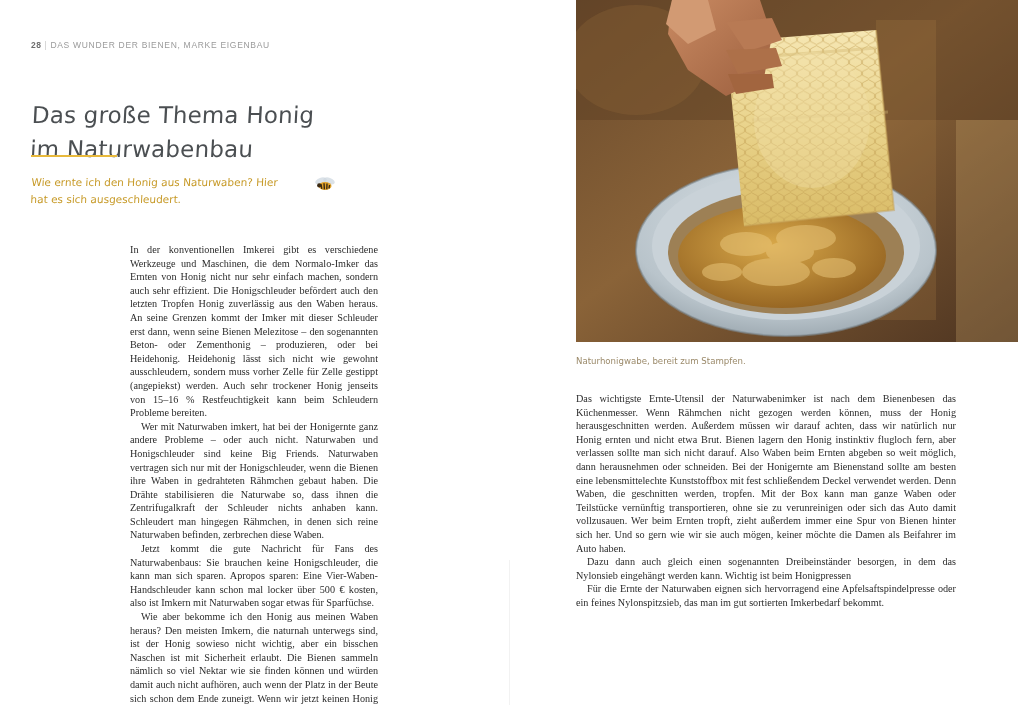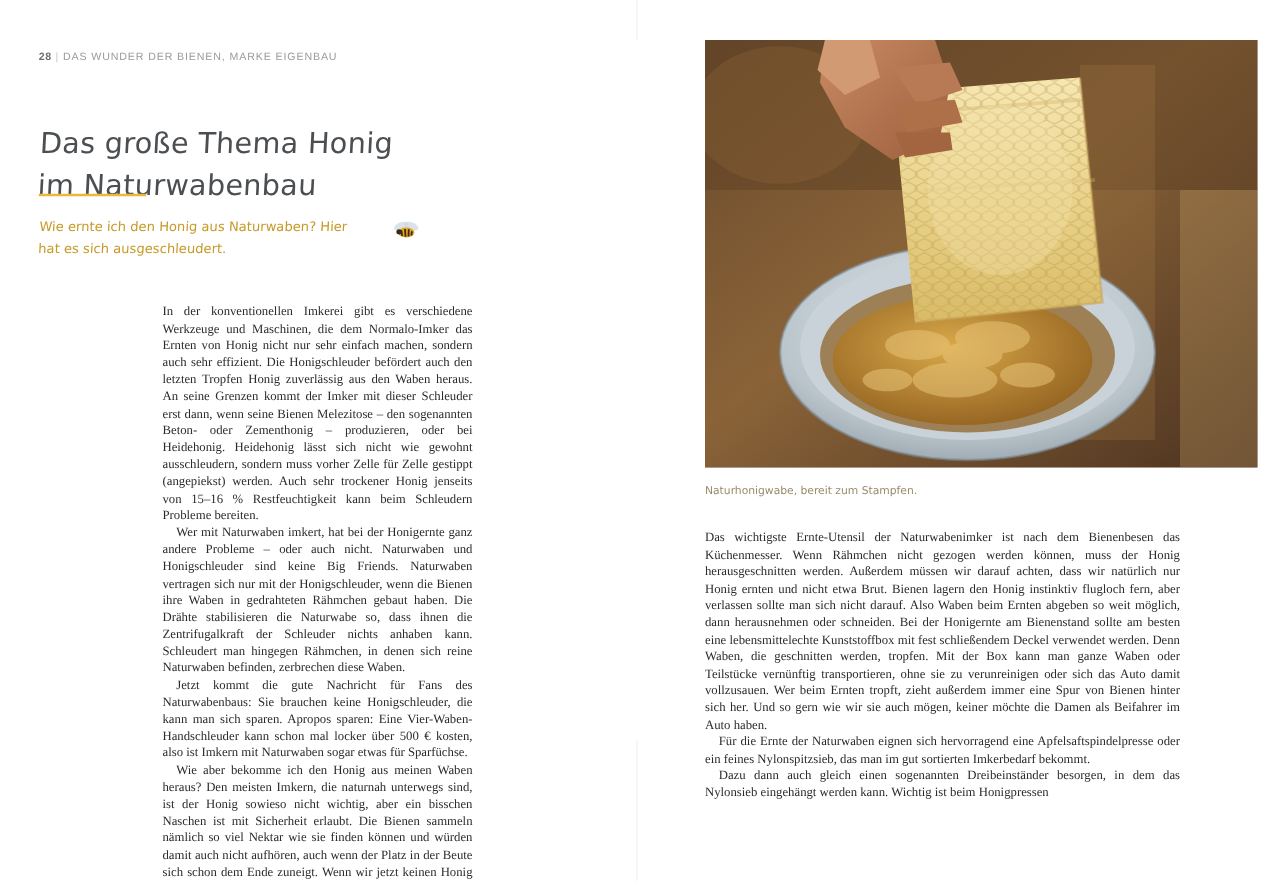--- a/index.html
+++ b/index.html
@@ -88,24 +88,23 @@
     color: #2b2b2b;
     text-align: justify;
     hyphens: auto;
   }
   .body-left p { margin: 0; text-indent: 0; font-family: Liberation Serif, serif; }
   .body-left p + p { text-indent: 11px; }
 
   
   .right-page {
     position: absolute;
-    left: 496px; top: 0;
+    left: 508px; top: 0;
     width: 510px; height: 560px;
     background: #ffffff;
-    margin-top: 32px;
   }
   .folio-right {
     position: absolute;
     right: 31px; top: 40px;
     font-family: "Liberation Sans", sans-serif;
     font-size: 8.5px;
     color: #6d6d6d;
     font-weight: bold;
     letter-spacing: 0.5px;
   }
@@ -266,18 +265,18 @@
           <path d="M152 74 L196 74 L198 88 L160 94 Z" fill="#a2653f"></path>
           <path d="M96 0 L132 0 L140 30 L112 44 L90 24 Z" fill="#d29a73"></path>
         </g>
       </svg>
     </div>
 
     <div class="caption">Naturhonigwabe, bereit zum Stampfen.</div>
 
     <div class="body-right">
       <p>Das wichtigste Ernte-Utensil der Naturwabenimker ist nach dem Bienenbesen das Küchenmesser. Wenn Rähmchen nicht gezogen werden können, muss der Honig herausgeschnitten werden. Außerdem müssen wir darauf achten, dass wir natürlich nur Honig ernten und nicht etwa Brut. Bienen lagern den Honig instinktiv flugloch fern, aber verlassen sollte man sich nicht darauf. Also Waben beim Ernten abgeben so weit möglich, dann herausnehmen oder schneiden. Bei der Honigernte am Bienenstand sollte am besten eine lebensmittelechte Kunststoffbox mit fest schließendem Deckel verwendet werden. Denn Waben, die geschnitten werden, tropfen. Mit der Box kann man ganze Waben oder Teilstücke vernünftig transportieren, ohne sie zu verunreinigen oder sich das Auto damit vollzusauen. Wer beim Ernten tropft, zieht außerdem immer eine Spur von Bienen hinter sich her. Und so gern wie wir sie auch mögen, keiner möchte die Damen als Beifahrer im Auto haben.</p>
+      <p>Dazu dann auch gleich einen sogenannten Dreibeinständer besorgen, in dem das Nylonsieb eingehängt werden kann. Wichtig ist beim Honigpressen</p>
       <p>Für die Ernte der Naturwaben eignen sich hervorragend eine Apfelsaftspindelpresse oder ein feines Nylonspitzsieb, das man im gut sortierten Imkerbedarf bekommt.</p>
-      <p>Dazu dann auch gleich einen sogenannten Dreibeinständer besorgen, in dem das Nylonsieb eingehängt werden kann. Wichtig ist beim Honigpressen</p>
     </div>
   </div>
 
 </div>
 
 </body></html>

